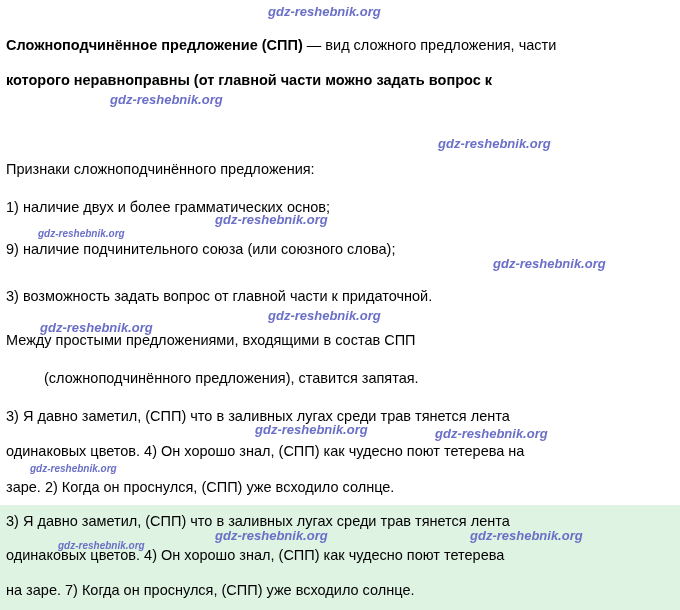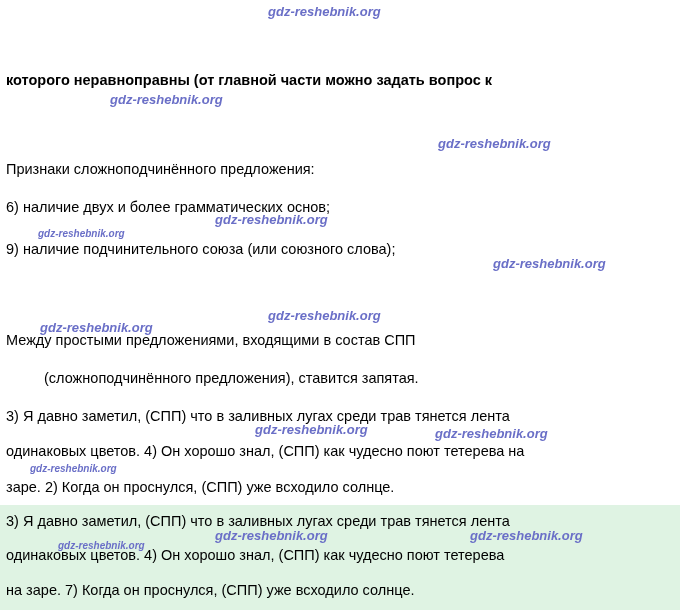--- a/index.html
+++ b/index.html
@@ -71,33 +71,39 @@
     font-size: 13px;
   }
 </style>
 </head>
 <body>
 
 <div class="page">
 
   <div class="highlight"></div>
 
+  <div class="para" style="top:36px;">
+    <p class="line"><span class="bold">Сложноподчинённое предложение (СПП)</span><span> — вид сложного предложения, части</span></p>
+  </div>
   <div class="para" style="top:71px;font-weight:bold;">
     <p class="line">которого неравноправны (от главной части можно задать вопрос к</p>
   </div>
 
   <div class="para" style="top:160px;">
     <p class="line">Признаки сложноподчинённого предложения:</p>
   </div>
 
   <div class="para" style="top:198px;">
-    <p class="line">6) наличие двух и более грамматических основ;</p>
+    <p class="line">1) наличие двух и более грамматических основ;</p>
   </div>
   <div class="para" style="top:240px;">
     <p class="line">9) наличие подчинительного союза (или союзного слова);</p>
+  </div>
+  <div class="para" style="top:287px;">
+    <p class="line">3) возможность задать вопрос от главной части к придаточной.</p>
   </div>
 
   <div class="para" style="top:331px;">
     <p class="line">Между простыми предложениями, входящими в состав СПП</p>
   </div>
   <div class="para" style="top:369px;margin-left:38px;">
     <p class="line">(сложноподчинённого предложения), ставится запятая.</p>
   </div>
 
   <div class="para" style="top:407px;">

